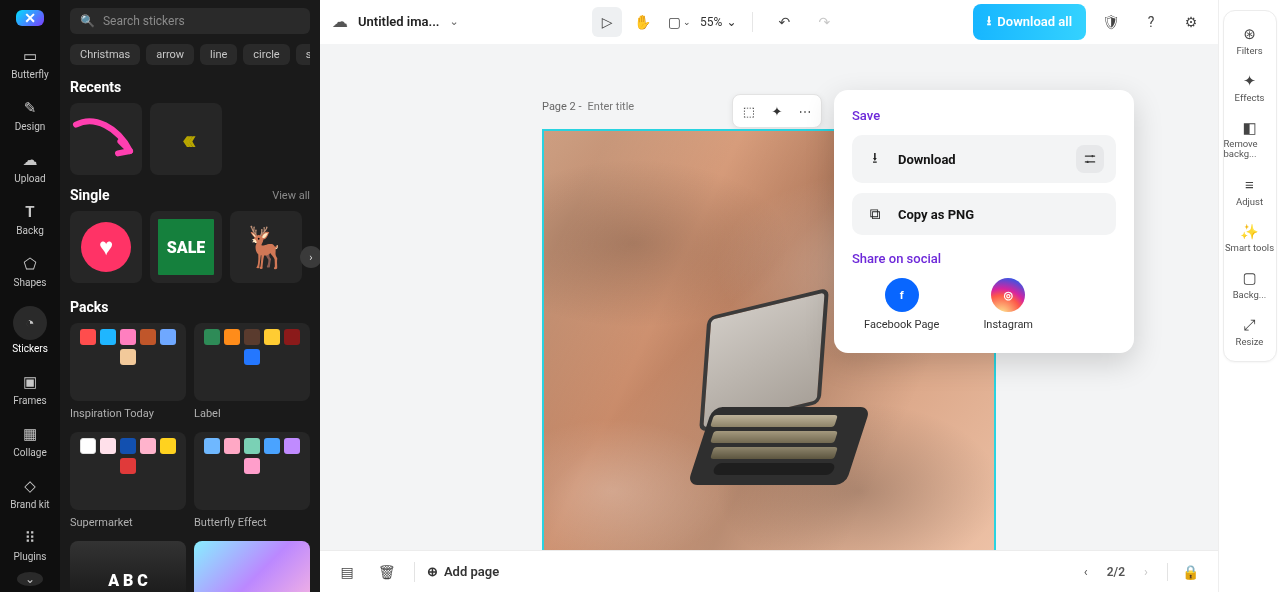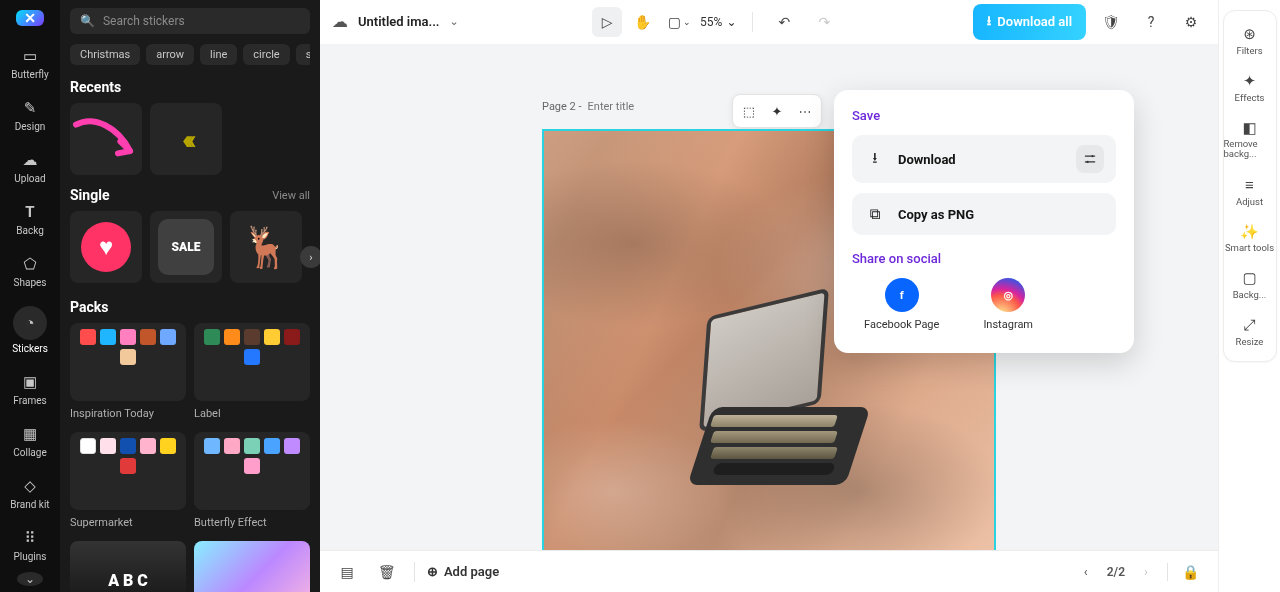--- a/index.html
+++ b/index.html
@@ -30,21 +30,21 @@
   .chip { background:#2a2a2a; border-radius:6px; padding:4px 10px; font-size:11px; color:#c7c7c7; white-space:nowrap; cursor:pointer;}
   .sec-head { display:flex; align-items:center; justify-content:space-between; margin: 2px 0 8px;}
   .sec-head h3 { font-size:14px; font-weight:700; color:#fff;}
   .sec-head .viewall { font-size:11px; color:#8a8a8a; cursor:pointer;}
   .row { display:flex; gap:8px; }
   .tile { width:72px; height:72px; background:#262626; border-radius:8px; display:flex; align-items:center; justify-content:center; cursor:pointer; position:relative;}
   .tile.wide { width:116px; height:78px; flex-wrap:wrap; gap:4px; padding:6px;}
   .pack-label { font-size:11px; color:#b0b0b0; margin:6px 0 12px;}
   .packs .pair { display:flex; gap:8px;align-items:center; }
   .sticker-chevrons { color:#b8a600; font-size:28px; letter-spacing:-6px; font-weight:900;}
-  .badge-sale { width:56px;height:56px;background:#404040;border-radius:10px;display:flex;align-items:center;justify-content:center;color:#fff;font-weight:900;font-size:12px; position:relative;}
+  .badge-sale { width:56px;height:56px;background:#15803d;border-radius:1px;display:flex;align-items:center;justify-content:center;color:#fff;font-weight:900;font-size:16px; position:relative;}
   .badge-sale::before{content:"";position:absolute;inset:-4px;background:radial-gradient(circle,#e33 60%,transparent 61%);border-radius:50%;z-index:-1;}
   .heart { width:50px;height:50px;border-radius:50%;background:#ff3366;display:flex;align-items:center;justify-content:center;color:#fff;font-size:24px;}
   .deer { font-size:40px;}
   .carousel-next{position:absolute;right:-2px;top:246px;width:22px;height:22px;border-radius:50%;background:#3a3a3a;display:flex;align-items:center;justify-content:center;font-size:11px;color:#ddd;cursor:pointer;z-index:2;}
   .panel-edge{position:absolute;right:-8px;top:260px;width:10px;height:48px;background:#1a1a1a;border-radius:0 6px 6px 0;display:flex;align-items:center;justify-content:center;font-size:10px;color:#666;cursor:pointer;}
   .mini{width:16px;height:16px;border-radius:3px;}
   .grid-icons{display:flex;flex-wrap:wrap;gap:4px;align-content:flex-start;}
 
   
   .center { flex:1; display:flex; flex-direction:column; height:100%; background:#fff; min-width:0;}

